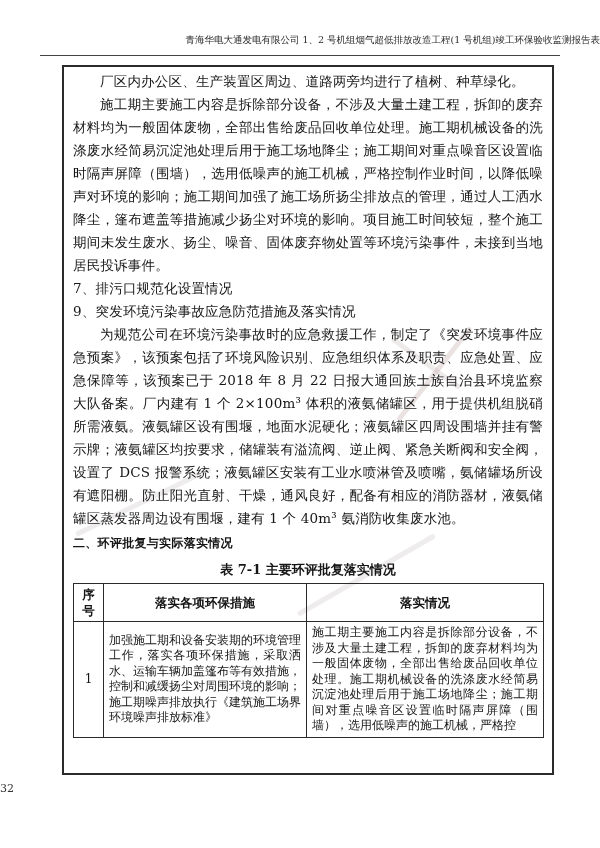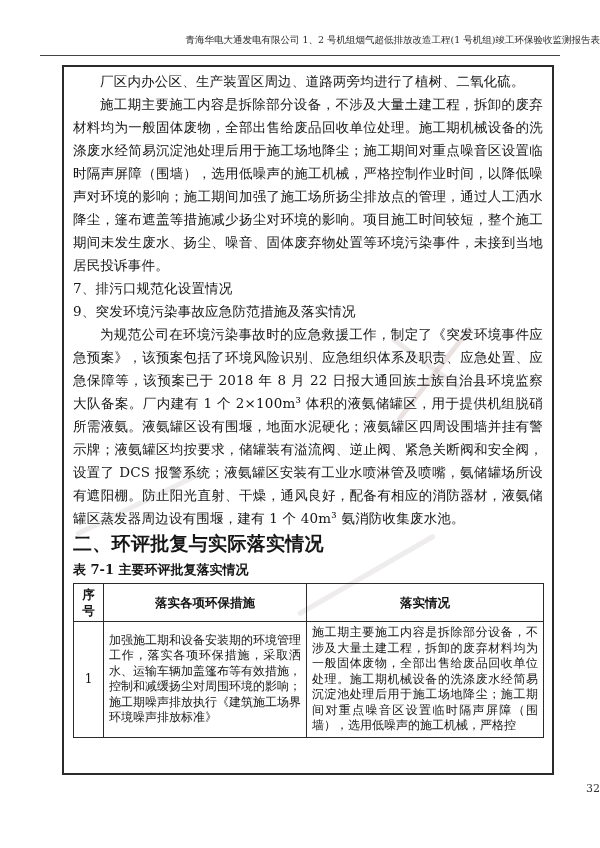--- a/index.html
+++ b/index.html
@@ -40,25 +40,26 @@
     text-indent: 2em;
     letter-spacing: 0.2px;
   }
   .sec-heading {
     font-size: 13.5px;
     line-height: 23px;
     letter-spacing: 0.2px;
   }
   .major-heading {
     font-weight: bold;
-    font-size: 19px;
+    font-size: 12px;
     line-height: 27px;
     letter-spacing: 0.3px;
   }
   .table-title {
+    text-align: center;
     font-weight: bold;
     font-size: 13px;
     line-height: 25px;
   }
   table.review-table {
     border-collapse: collapse;
     table-layout: fixed;
     width: 470px;
     margin: 1px auto 0 auto;
   }
@@ -76,21 +77,21 @@
     height: 32px;
   }
   td.cell-no { text-align: center; }
   td.cell-req, td.cell-impl { text-align: justify; }
   .col-no   { width: 30px; }
   .col-req  { width: 203px; }
   .col-impl { width: 237px; }
   .page-number {
     position: absolute;
     top: 782px; left: 0; width: 100%;
-    text-align: right;
+    text-align: left;
     font-size: 11px;
     color: #333;
   }
   .wm-streak {
     position: absolute;
     height: 5px;
     border-radius: 3px;
     background: rgba(188, 158, 158, 0.30);
     pointer-events: none;
   }
@@ -105,21 +106,21 @@
 <div class="doc-header">青海华电大通发电有限公司 1、2 号机组烟气超低排放改造工程(1 号机组)竣工环保验收监测报告表</div>
 <div class="header-rule"></div>
 
 <div class="wm-streak wm-1a"></div>
 <div class="wm-streak wm-1b"></div>
 <div class="wm-streak wm-2"></div>
 <div class="wm-streak wm-3"></div>
 
 <div class="content-box">
 
-  <p class="para">厂区内办公区、生产装置区周边、道路两旁均进行了植树、二氧化硫。</p>
+  <p class="para">厂区内办公区、生产装置区周边、道路两旁均进行了植树、种草绿化。</p>
 
   <p class="para">施工期主要施工内容是拆除部分设备，不涉及大量土建工程，拆卸的废弃材料均为一般固体废物，全部出售给废品回收单位处理。施工期机械设备的洗涤废水经简易沉淀池处理后用于施工场地降尘；施工期间对重点噪音区设置临时隔声屏障（围墙），选用低噪声的施工机械，严格控制作业时间，以降低噪声对环境的影响；施工期间加强了施工场所扬尘排放点的管理，通过人工洒水降尘，篷布遮盖等措施减少扬尘对环境的影响。项目施工时间较短，整个施工期间未发生废水、扬尘、噪音、固体废弃物处置等环境污染事件，未接到当地居民投诉事件。</p>
 
   <div class="sec-heading">7、排污口规范化设置情况</div>
 
   <div class="sec-heading">9、突发环境污染事故应急防范措施及落实情况</div>
   <p class="para">为规范公司在环境污染事故时的应急救援工作，制定了《突发环境事件应急预案》，该预案包括了环境风险识别、应急组织体系及职责、应急处置、应急保障等，该预案已于 2018 年 8 月 22 日报大通回族土族自治县环境监察大队备案。厂内建有 1 个 2×100m³ 体积的液氨储罐区，用于提供机组脱硝所需液氨。液氨罐区设有围堰，地面水泥硬化；液氨罐区四周设围墙并挂有警示牌；液氨罐区均按要求，储罐装有溢流阀、逆止阀、紧急关断阀和安全阀，设置了 DCS 报警系统；液氨罐区安装有工业水喷淋管及喷嘴，氨储罐场所设有遮阳棚。防止阳光直射、干燥，通风良好，配备有相应的消防器材，液氨储罐区蒸发器周边设有围堰，建有 1 个 40m³ 氨消防收集废水池。</p>
 
   <div class="major-heading">二、环评批复与实际落实情况</div>
 

